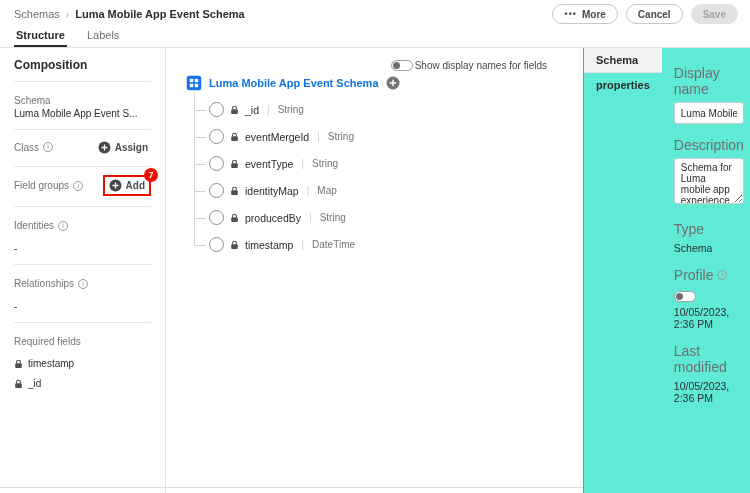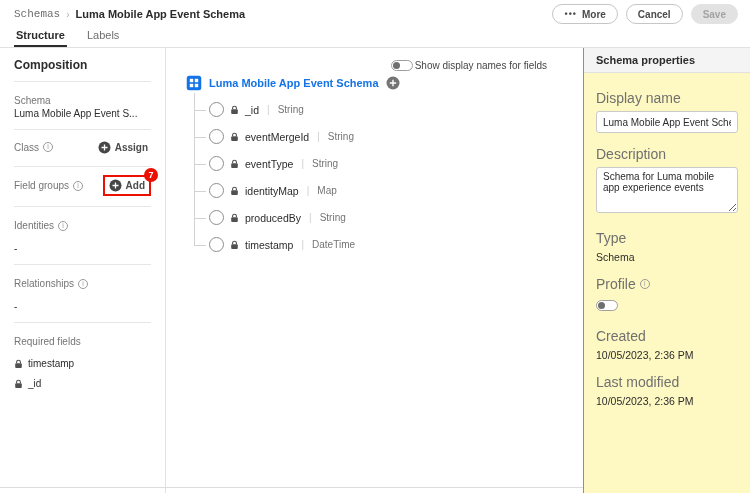--- a/index.html
+++ b/index.html
@@ -3,21 +3,21 @@
 <meta charset="utf-8">
 <style>
   * { box-sizing: border-box; margin: 0; padding: 0; }
   html, body { background: #ffffff; }
   body { font-family: "Liberation Sans", sans-serif; color: #2c2c2c; }
   .app { position: relative; width: 750px; height: 493px; background: #fff; overflow: hidden; }
 
   
   .top-bar { height: 28px; display: flex; align-items: center; justify-content: space-between; padding: 0 12px 0 14px; }
   .breadcrumb { display: flex; align-items: center; gap: 6px; font-size: 11px; }
-  .bc-root { color: #6e6e6e; cursor: pointer; text-decoration: none; font-family: Liberation Mono, monospace; }
+  .bc-root { color: #6e6e6e; cursor: pointer; text-decoration: none; }
   .bc-sep { color: #b1b1b1; font-size: 10px; }
   .bc-current { font-weight: bold; color: #2c2c2c; }
   .top-actions { display: flex; gap: 8px; align-items: center; }
   .btn { display: inline-flex; align-items: center; gap: 5px; height: 20px; padding: 0 11px; border: 1px solid #c6c6c6; border-radius: 11px; background: #fff; font-size: 10px; font-weight: bold; color: #4b4b4b; cursor: pointer; font-family: inherit; }
   .btn .dots { letter-spacing: 1px; font-size: 9px; color: #4b4b4b; }
   .btn.save { background: #e2e2e2; border-color: #e2e2e2; color: #a3a3a3; }
 
   
   .tab-bar { display: flex; gap: 18px; padding: 0 14px; border-bottom: 1px solid #e1e1e1; height: 20px; align-items: flex-end; }
   .tab { font-size: 11px; color: #6e6e6e; padding: 0 2px 4px; cursor: pointer; border-bottom: 2px solid transparent; }
@@ -61,21 +61,21 @@
   .tree-children { margin-left: 8px; border-left: 1px solid #d3d3d3; padding-top: 3px; }
   .tree-row { position: relative; display: flex; align-items: center; gap: 6px; height: 27px; padding-left: 14px; cursor: pointer; }
   .tree-row::before { content: ''; position: absolute; left: 0; top: 50%; width: 11px; height: 1px; background: #d3d3d3; }
   .tree-row:last-child::after { content: ''; position: absolute; left: -1px; top: calc(50% + 1px); bottom: 0; width: 2px; background: #fff; }
   .node-circle { width: 15px; height: 15px; border: 1px solid #8e8e8e; border-radius: 50%; background: #fff; flex: none; }
   .field-name { font-size: 10.5px; color: #2c2c2c; }
   .field-sep { color: #cfcfcf; font-size: 10px; padding: 0 2px; }
   .field-type { font-size: 10px; color: #747474; }
 
   
-  .right-panel { width: 167px; min-width: 167px; border-left: 1px solid #5b9bd8; background: #fef9c3; display: flex; flex-direction: column; }
+  .right-panel { width: 167px; min-width: 167px; border-left: 1px solid #5b9bd8; background: #5eead4; display: flex; flex-direction: row; }
   .rp-header { height: 25px; line-height: 25px; background: #f4f4f4; border-bottom: 1px solid #e1e1e1; font-size: 11px; font-weight: bold; padding: 0 12px; color: #2c2c2c; }
   .rp-body { padding: 4px 12px 0; }
   .rp-label { font-size: 14px; color: #707070; margin: 13px 0 5px; display: flex; gap: 4px; align-items: center; }
   .rp-input { width: 100%; height: 22px; border: 1px solid #cacaca; border-radius: 3px; font-size: 10px; padding: 0 6px; font-family: inherit; color: #2c2c2c; background: #fff; }
   .rp-textarea { width: 100%; height: 46px; border: 1px solid #cacaca; border-radius: 3px; font-size: 10px; padding: 3px 6px; font-family: inherit; color: #2c2c2c; background: #fff; }
   .rp-value { font-size: 10.5px; color: #2c2c2c; }
 
   svg { flex: none; }
 </style>
 </head>
@@ -290,21 +290,20 @@
 
         <div class="rp-label">Type</div>
         <div class="rp-value">Schema</div>
 
         <div class="rp-label">
           <span>Profile</span>
           <span class="info-icon"></span>
         </div>
         <span class="toggle"></span>
 
-        <div class="rp-label">Created</div>
         <div class="rp-value">10/05/2023, 2:36 PM</div>
 
         <div class="rp-label">Last modified</div>
         <div class="rp-value">10/05/2023, 2:36 PM</div>
 
       </div>
     </aside>
 
     <div class="bottom-rule"></div>
   </div>

